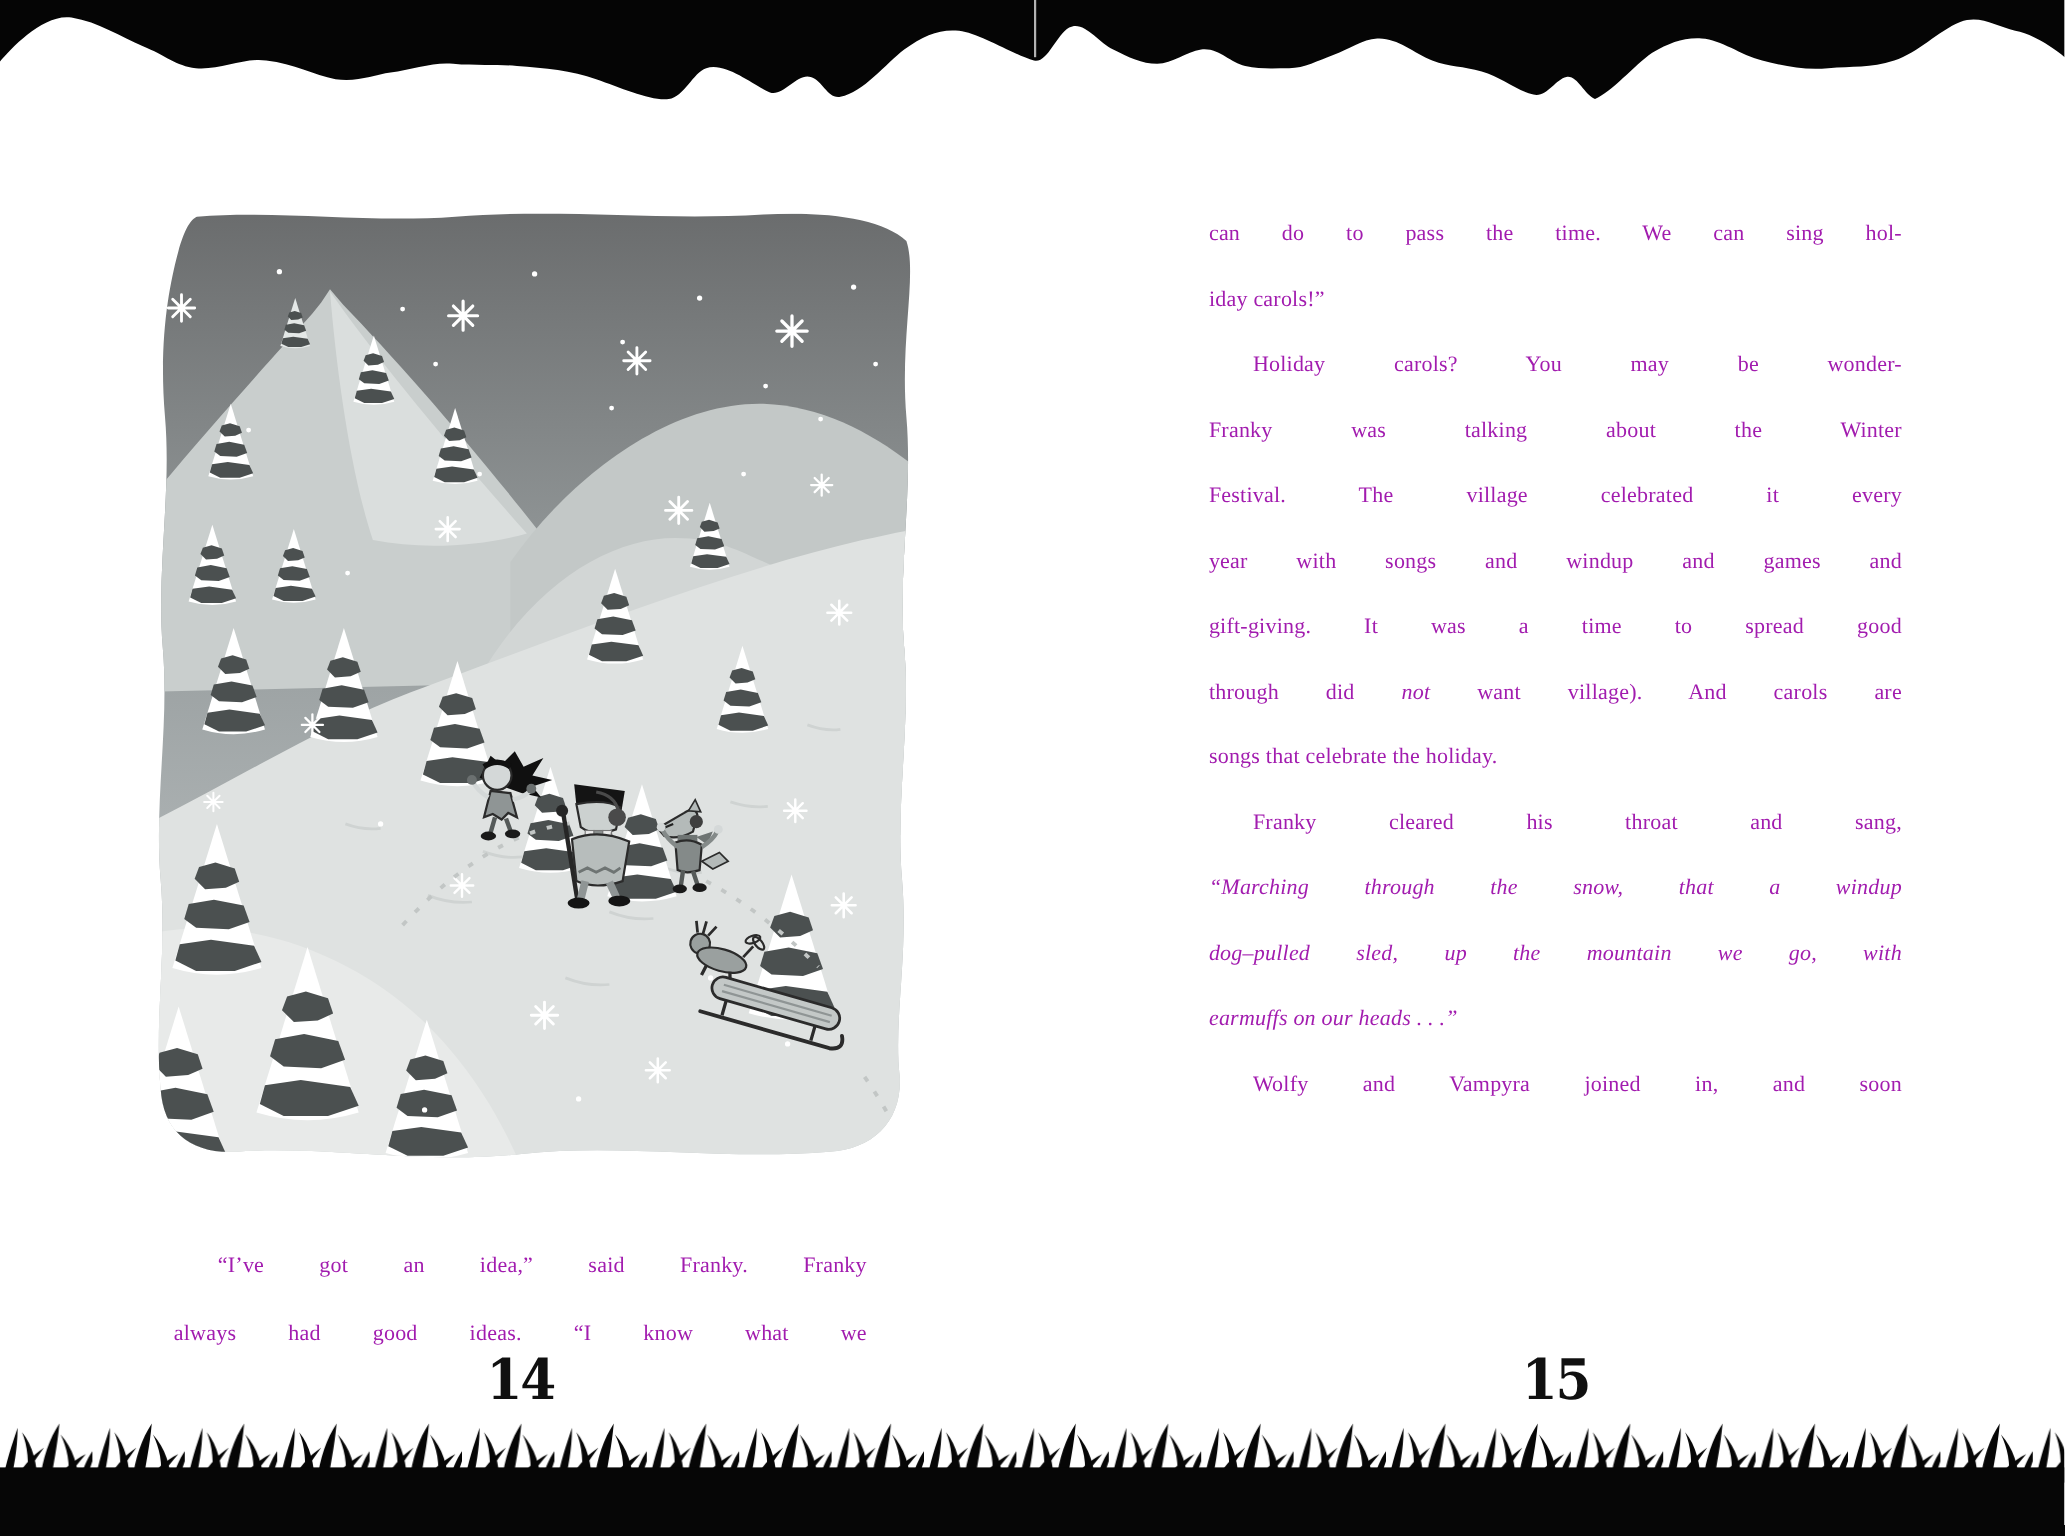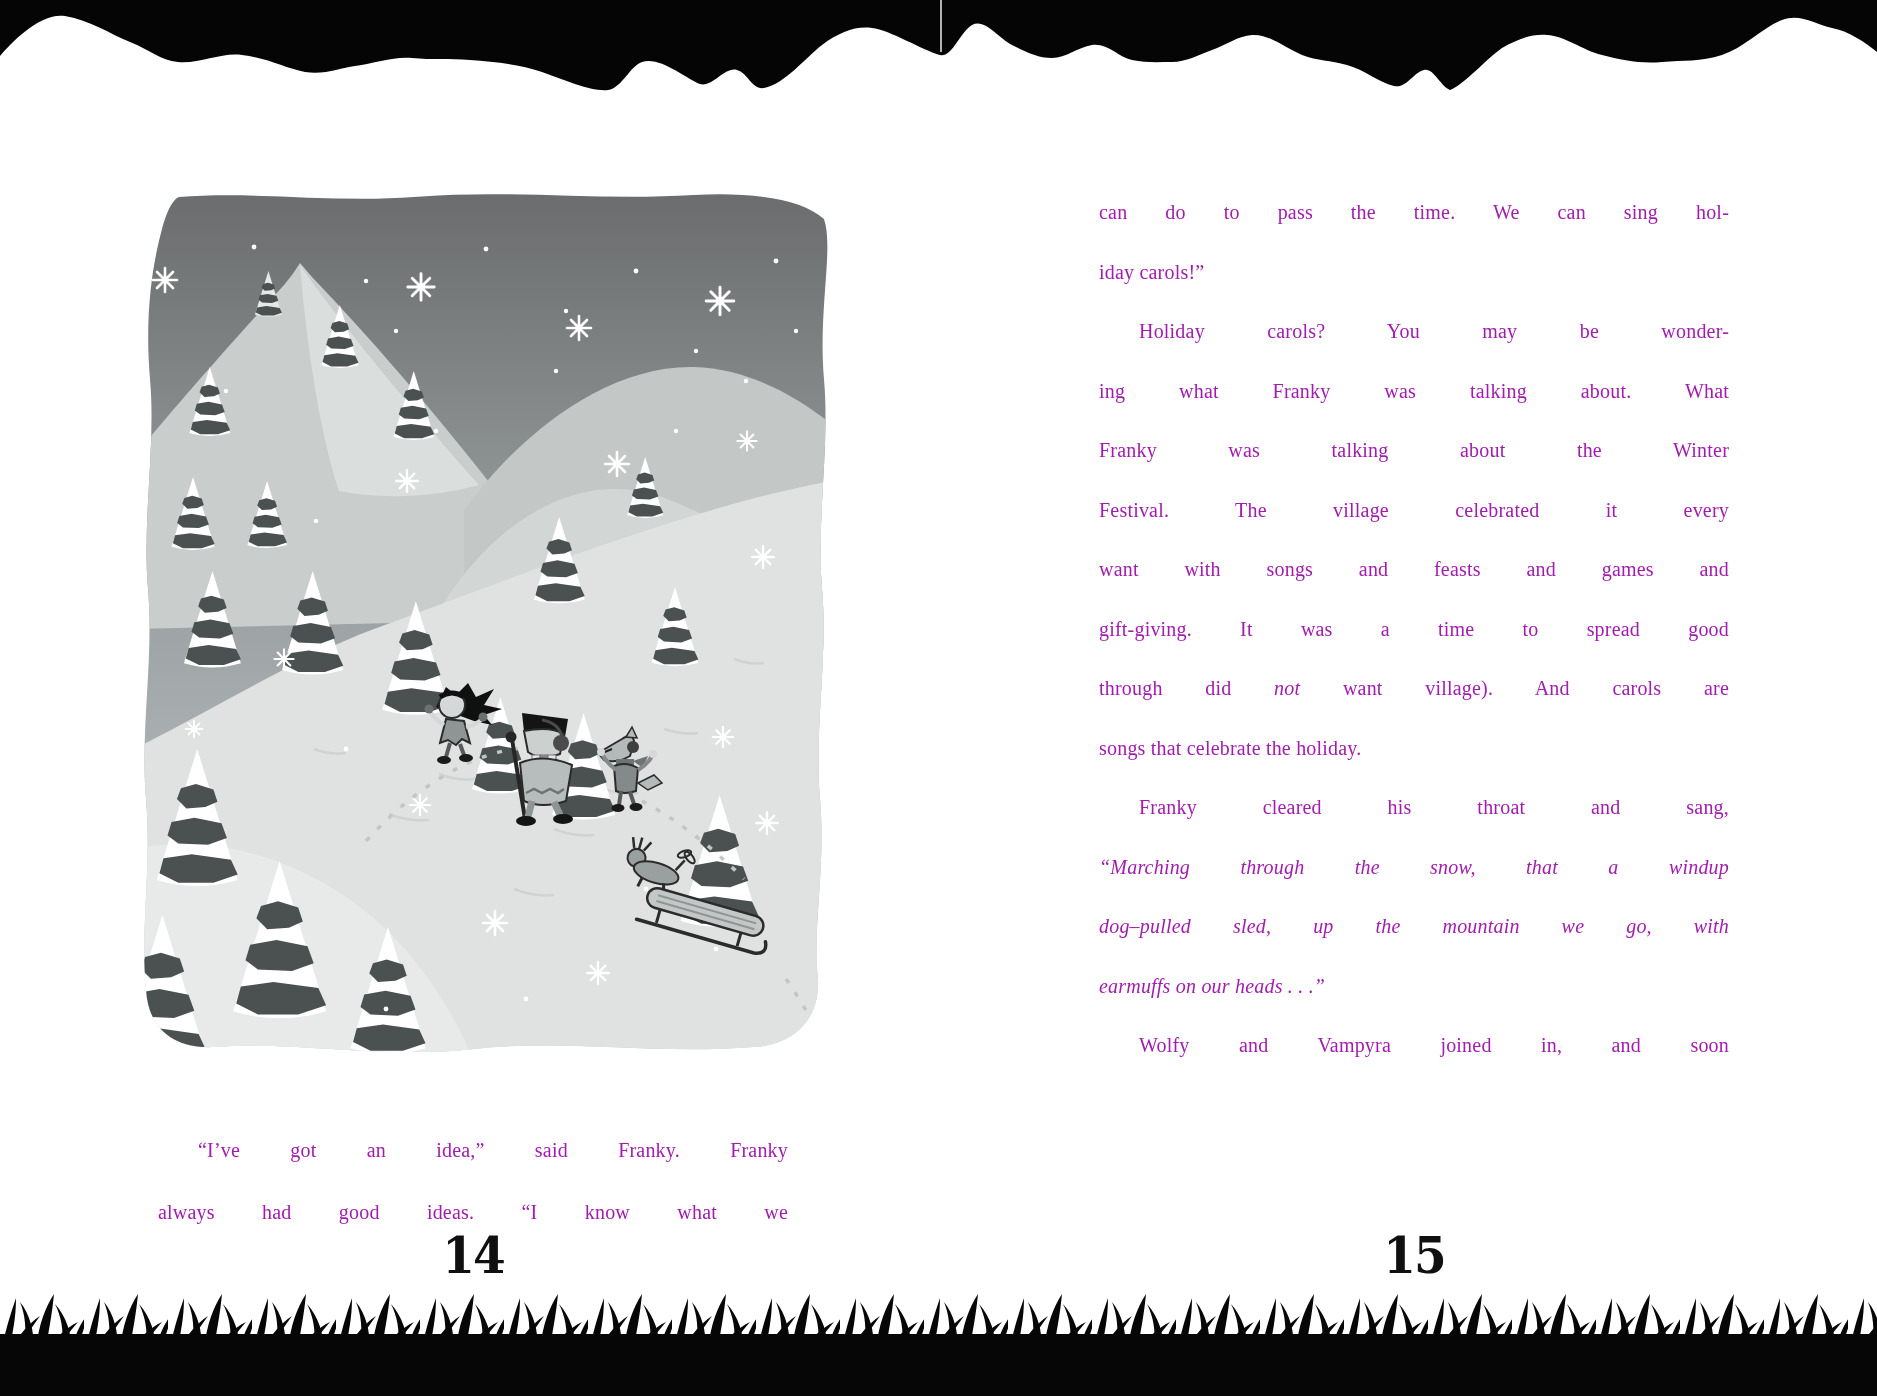--- a/index.html
+++ b/index.html
@@ -237,24 +237,23 @@
 
   <div class="textcol caption" style="left:158px;top:1119px;width:630px">
       <div class="line ind"><span>“I’ve got an idea,” said Franky. Franky</span></div>
       <div class="line"><span>always had good ideas. “I know what we</span></div>
     </div>
 
   <div class="textcol" style="left:1099px;top:183px;width:630px">
       <div class="line"><span>can do to pass the time. We can sing hol-</span></div>
       <div class="line nj"><span>iday carols!”</span></div>
       <div class="line ind"><span>Holiday carols? You may be wonder-</span></div>
-      <div class="line"><span>ing what Franky was talking about. What</span></div>
       <div class="line"><span>Franky was talking about the Winter</span></div>
       <div class="line"><span>Festival. The village celebrated it every</span></div>
-      <div class="line"><span>want with songs and feasts and games and</span></div>
+      <div class="line"><span>year with songs and windup and games and</span></div>
       <div class="line"><span>gift-giving. It was a time to spread good</span></div>
       <div class="line"><span>through did </span><span class="it">not</span><span> want village). And carols are</span></div>
       <div class="line nj"><span>songs that celebrate the holiday.</span></div>
       <div class="line ind"><span>Franky cleared his throat and sang,</span></div>
       <div class="line"><span class="it">“Marching through the snow, that a windup</span></div>
       <div class="line"><span class="it">dog–pulled sled, up the mountain we go, with</span></div>
       <div class="line nj"><span class="it">earmuffs on our heads . . .”</span></div>
       <div class="line ind"><span>Wolfy and Vampyra joined in, and soon</span></div>
     </div>
 

